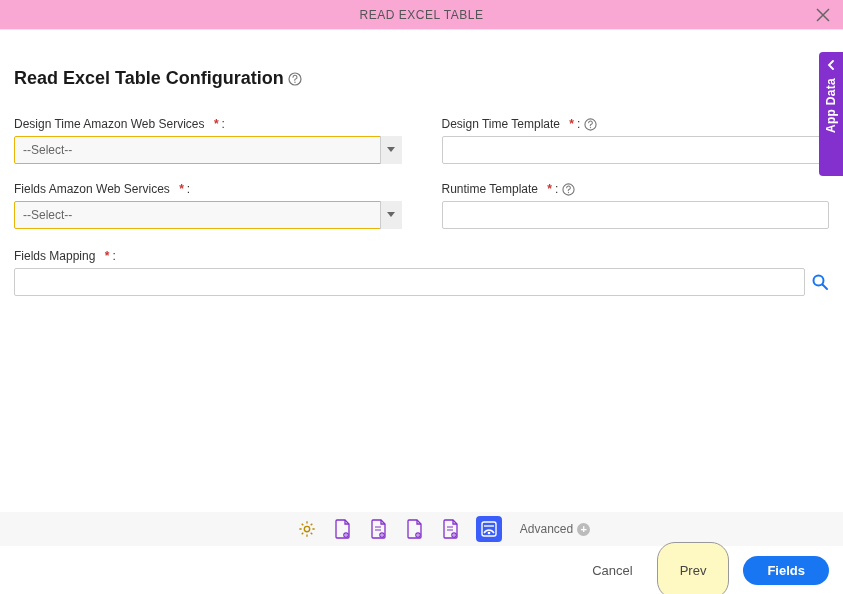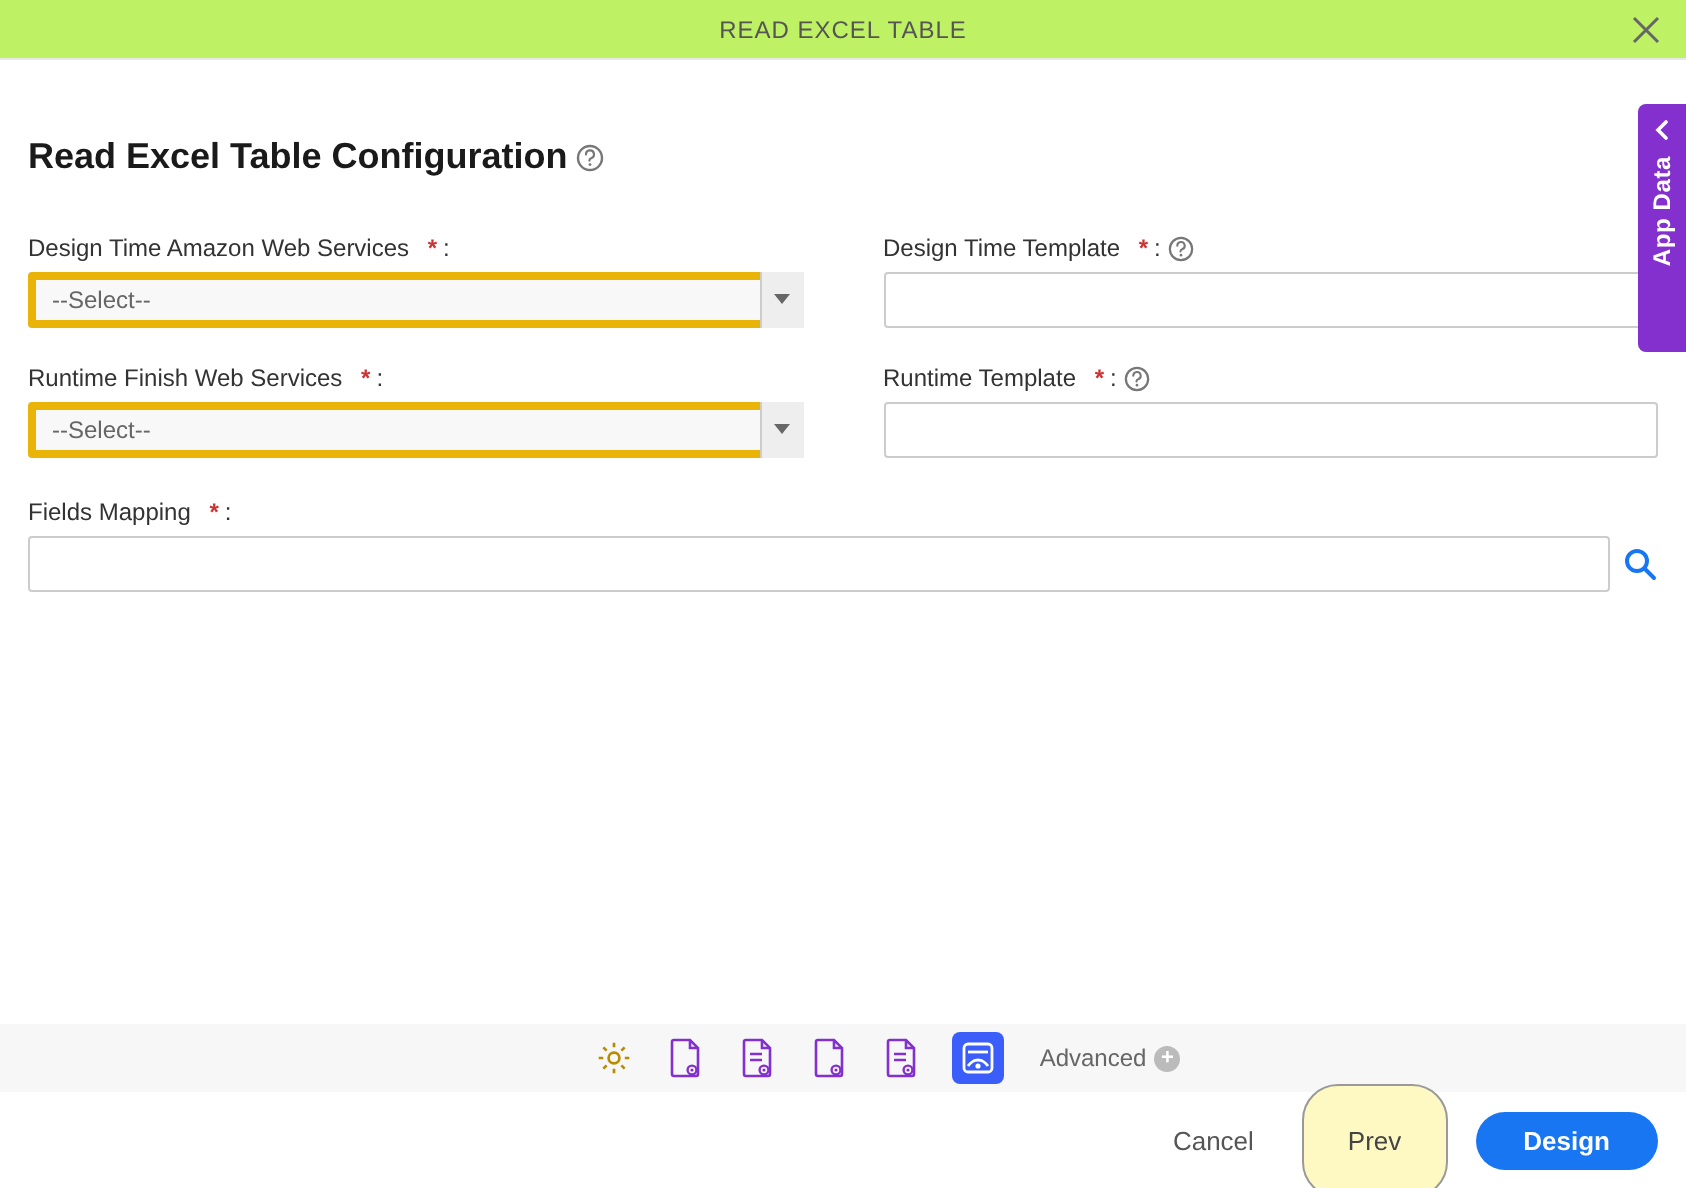--- a/index.html
+++ b/index.html
@@ -7,21 +7,21 @@
       font-family: -apple-system, BlinkMacSystemFont, "Segoe UI", Arial, sans-serif;
       font-size: 13px;
       color: #333;
       background: #fff;
       width: 843px;
       height: 594px;
       position: relative;
       overflow: hidden;
     }
     .header {
-      background: #bef264;
+      background: #f9a8d4;
       height: 30px;
       display: flex;
       align-items: center;
       justify-content: center;
       position: relative;
       border-bottom: 1px solid #e8e8e8;
     }
     .header-title {
       font-size: 12px;
       color: #555;
@@ -84,21 +84,21 @@
       font-weight: bold;
     }
     .select-wrap {
       position: relative;
       width: 100%;
     }
     .select-input {
       width: 100%;
       height: 28px;
       background: #f8f8f8;
-      border: 4px solid #eab308;
+      border: 1px solid #eab308;
       border-radius: 2px;
       padding: 0 30px 0 8px;
       font-size: 12px;
       color: #666;
       display: flex;
       align-items: center;
       cursor: pointer;
     }
     .select-caret {
       position: absolute;
@@ -311,21 +311,21 @@
               <path d="M5 5.2 a2 2 0 1 1 2.6 1.9 c-.6.2-.9.6-.9 1.2" stroke="currentColor" stroke-width="1.1" fill="none" stroke-linecap="round"></path>
               <circle cx="7" cy="10.3" r="0.7" fill="currentColor"></circle>
             </svg>
         </span>
       </div>
       <input class="text-input" value="" style="">
     </div>
 
     <div class="field-group">
       <div class="field-label">
-        <span>Runtime Finish Web Services</span>&nbsp;<span class="required">*</span><span>:</span>
+        <span>Fields Amazon Web Services</span>&nbsp;<span class="required">*</span><span>:</span>
       </div>
       <div class="select-wrap">
         <div class="select-input">--Select--</div>
         <div class="select-caret">
           <svg width="8" height="6" viewBox="0 0 8 6">
               <path d="M0 0 L4 5 L8 0 Z" fill="currentColor"></path>
             </svg>
         </div>
       </div>
     </div>
@@ -419,14 +419,14 @@
   </span>
   <span class="advanced-link">
     <span>Advanced</span>
     <span class="plus-circle">+</span>
   </span>
 </div>
 
 <div class="footer">
   <span class="btn btn-text">Cancel</span>
   <span class="btn btn-outline">Prev</span>
-  <span class="btn btn-primary">Design</span>
+  <span class="btn btn-primary">Fields</span>
 </div>
 
 </body></html>

